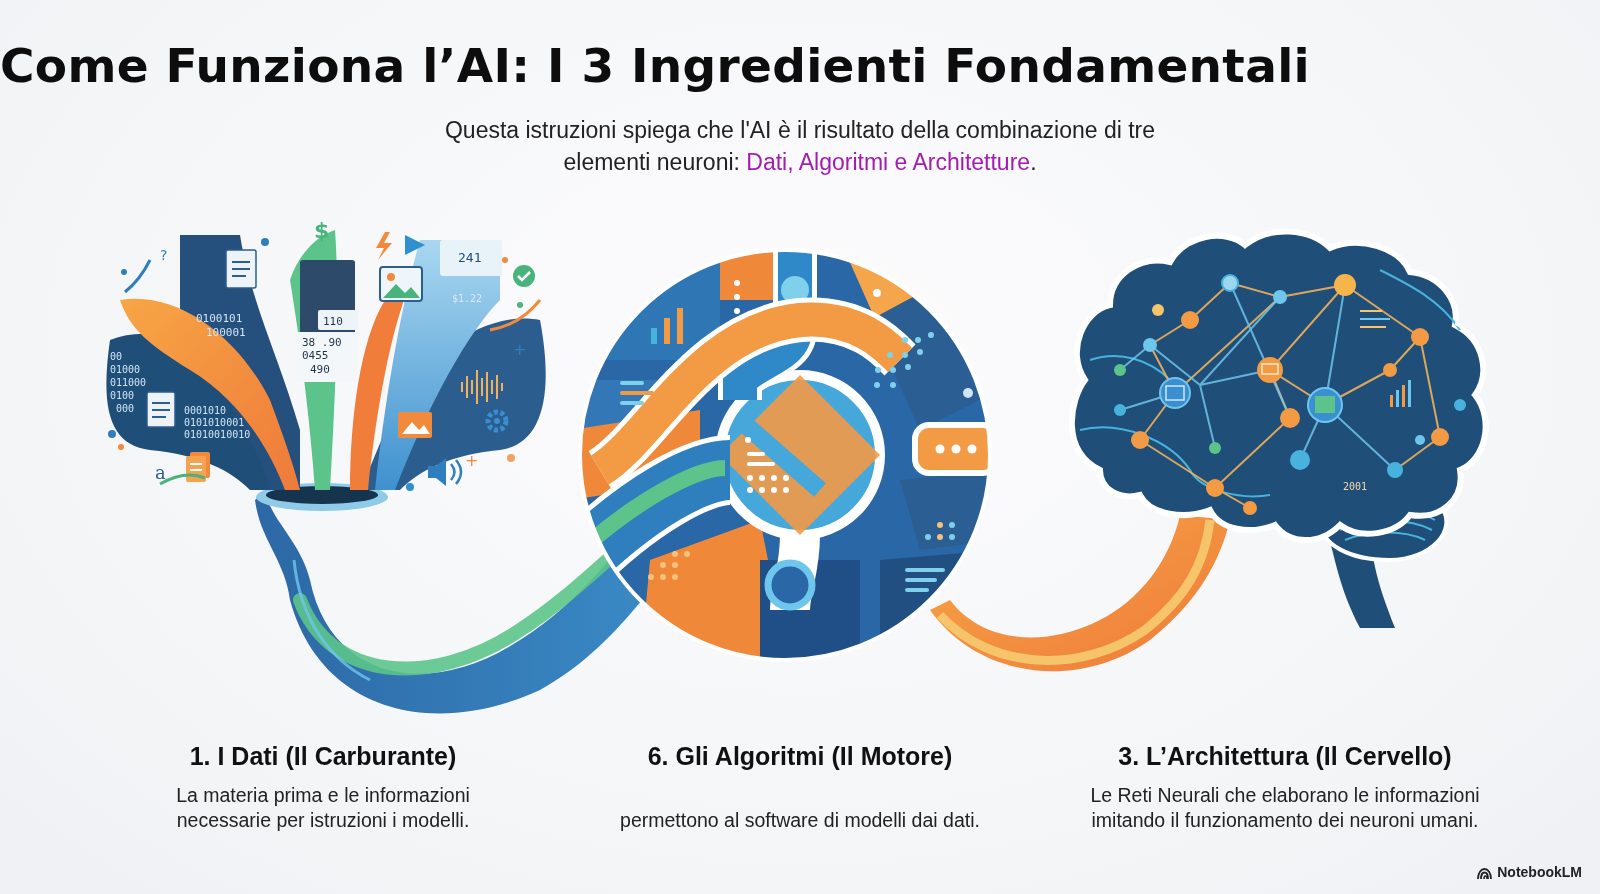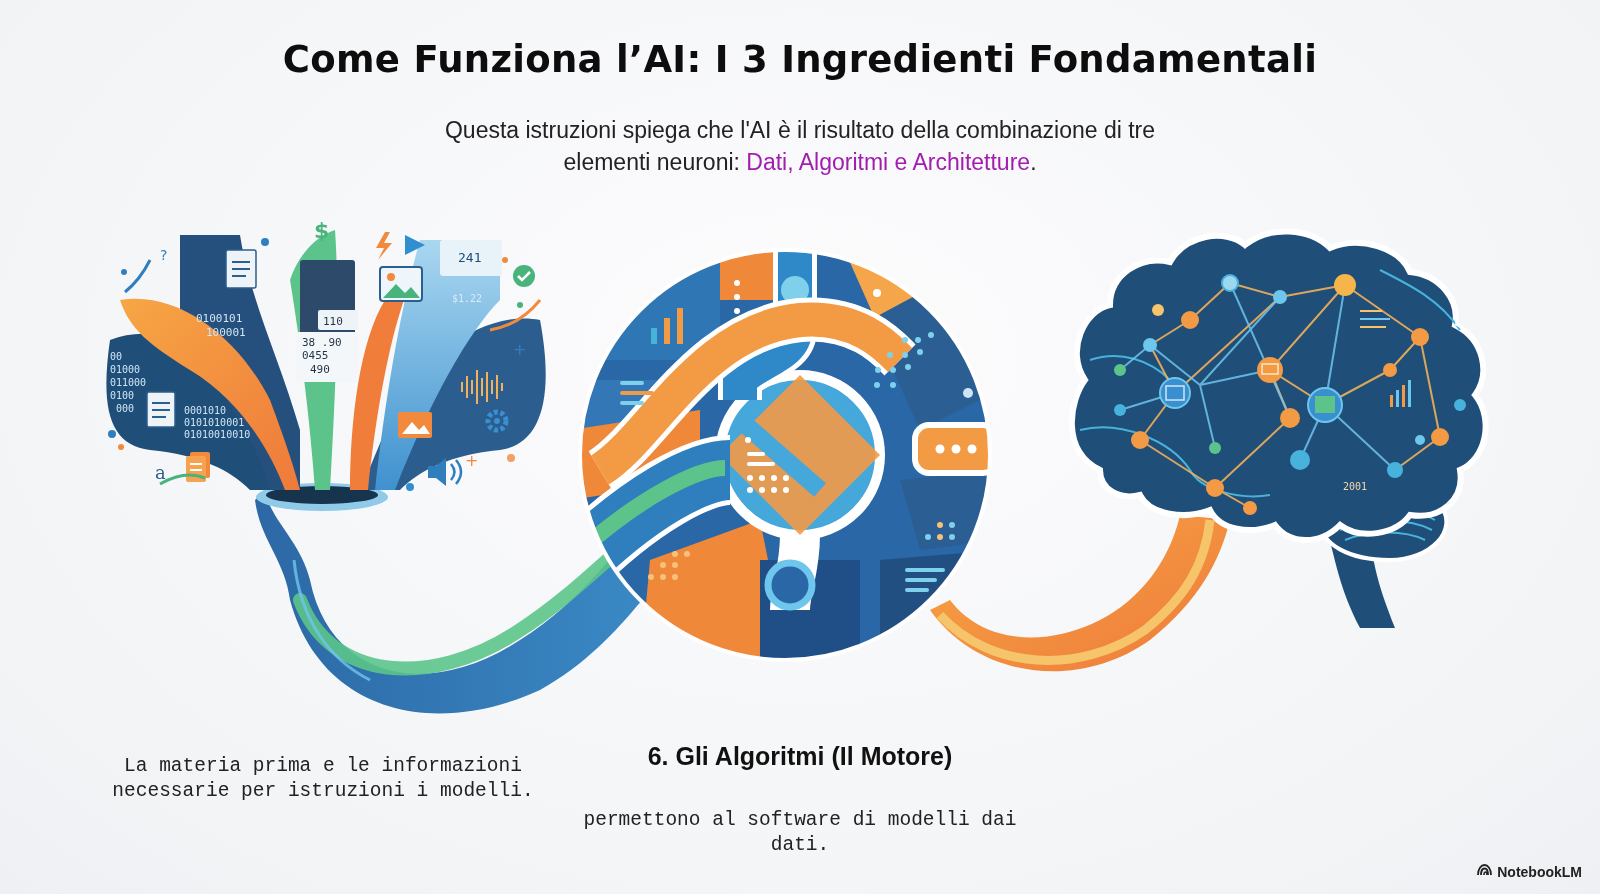--- a/index.html
+++ b/index.html
@@ -5,45 +5,45 @@
   html, body { margin:0; padding:0; }
   body {
     width:1600px; height:894px; overflow:hidden;
     background: radial-gradient(ellipse at 50% 40%, #fcfcfd 0%, #f4f5f7 70%, #eef0f3 100%);
     font-family: "Liberation Sans", sans-serif;
     color:#111;
     position:relative;
   }
   .title {
     position:absolute; left:0; right:0; top:38px;
-    text-align:center; font-size:37px; font-weight:bold; letter-spacing:0.3px;
+    text-align:left; font-size:47px; font-weight:bold; letter-spacing:0.3px;
     font-family: "DejaVu Sans", sans-serif; color:#0d0d0d;
   }
   .subtitle {
     position:absolute; left:0; right:0; top:114px;
     text-align:center; font-size:23px; line-height:32px; color:#222;
     font-family: "Liberation Sans", sans-serif;
   }
   .subtitle .line { display:block; }
   .subtitle .hl { color:#a21caf; }
   svg.art { position:absolute; left:0; top:0; }
   .card {
     position:absolute; top:742px; width:440px; text-align:center;
   }
   .card h2 {
     margin:0; font-size:25px; font-weight:bold; color:#111;
     font-family: "Liberation Sans", sans-serif;
   }
   .card p {
     margin:12px 0 0 0; font-size:19.5px; line-height:25px; color:#222;
-    font-family: Liberation Mono, monospace;
+    font-family: Liberation Sans, sans-serif;
   }
   .brand {
     position:absolute; right:18px; bottom:14px;
-    display:flex; align-items:flex-start; gap:5px;
+    display:flex; align-items:flex-end; gap:5px;
     font-size:14px; font-weight:bold; color:#222;
   }
 </style>
 </head>
 <body>
 
 <div class="title">Come Funziona l’AI: I 3 Ingredienti Fondamentali</div>
 <div class="subtitle">
   <span class="line">Questa istruzioni spiega che l'AI è il risultato della combinazione di tre</span>
   <span class="line"><span>elementi neuroni: </span><span class="hl">Dati, Algoritmi e Architetture</span><span>.</span></span>
@@ -387,27 +387,30 @@
       <rect x="1408" y="380" width="3" height="27" fill="#6fc6ec"></rect>
       <rect x="1360" y="310" width="22" height="2" fill="#f6c46a"></rect>
       <rect x="1360" y="318" width="30" height="2" fill="#6fc6ec"></rect>
       <rect x="1360" y="326" width="26" height="2" fill="#f6c46a"></rect>
       <text x="1343" y="490" font-size="10" font-family="DejaVu Sans Mono, monospace" fill="#f6d9a8">2001</text>
     </g>
   </g>
 </svg>
 
 <div class="card" style="left:103px;">
+  <h2>1. I Dati (Il Carburante)</h2>
   <p><span>La materia prima e le informazioni</span><br><span>necessarie per istruzioni i modelli.</span></p>
 </div>
 <div class="card" style="left:580px;">
   <h2>6. Gli Algoritmi (Il Motore)</h2>
   <p><br><span>permettono al software di modelli dai dati.</span></p>
 </div>
 <div class="card" style="left:1065px;">
+  <h2>3. L’Architettura (Il Cervello)</h2>
+  <p><span>Le Reti Neurali che elaborano le informazioni</span><br><span>imitando il funzionamento dei neuroni umani.</span></p>
 </div>
 
 <div class="brand">
   <svg width="15" height="12" viewBox="0 0 15 12">
     <path d="M1,11 C1,5 4,1 7.5,1 C11,1 14,5 14,11" stroke="#222" stroke-width="1.8" fill="none"></path>
     <path d="M4,11 C4,7 5.5,4.5 7.5,4.5 C9.5,4.5 11,7 11,11" stroke="#222" stroke-width="1.8" fill="none"></path>
     <path d="M7,11 C7,9 7.3,8 8.5,8 C9.5,8 10,9.5 10,11" stroke="#222" stroke-width="1.6" fill="none"></path>
   </svg>
   <span>NotebookLM</span>
 </div>

